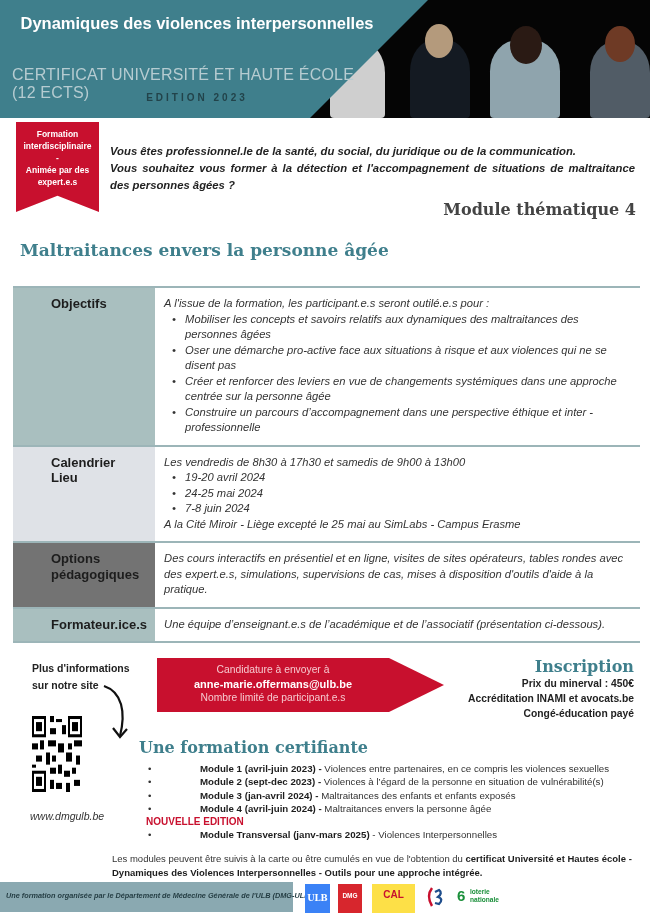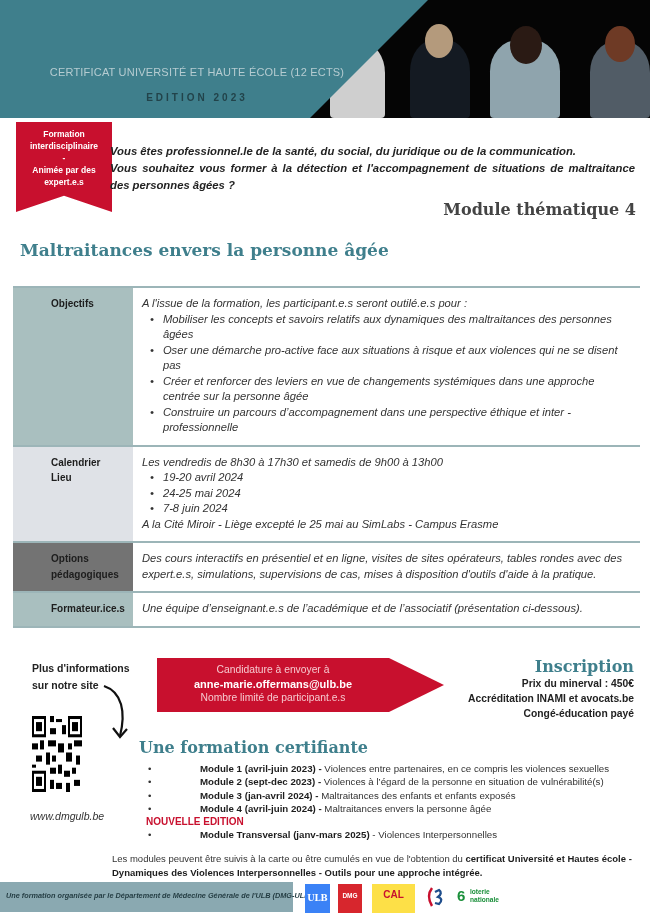--- a/index.html
+++ b/index.html
@@ -8,37 +8,37 @@
 
   
   .header { position: absolute; left: 0; top: 0; width: 650px; height: 118px; background: #000; overflow: hidden; }
   .header-teal { position: absolute; left: 0; top: 0; width: 650px; height: 118px; background: #3f7f8c;
     clip-path: polygon(0 0, 428px 0, 310px 118px, 0 118px); }
   .header-photo { position: absolute; left: 300px; top: 0; width: 350px; height: 118px; background: #050505; }
   .person { position: absolute; bottom: 0; border-radius: 40% 40% 4px 4px; }
   .head { position: absolute; border-radius: 50%; }
   .h-title { position: absolute; left: 12px; top: 14px; width: 370px; text-align: center; color: #fff; font-size: 16.5px; font-weight: bold; }
   .h-sub { position: absolute; left: 12px; top: 42px; width: 370px; text-align: center; color: #fff; font-size: 14px; }
-  .h-cert { position: absolute; left: 12px; top: 66px; width: 370px; text-align: center; color: #b6ccd1; font-size: 11px; letter-spacing: 0.2px; }
+  .h-cert { position: absolute; left: 12px; top: 66px; width: 370px; text-align: left; color: #b6ccd1; font-size: 16px; letter-spacing: 0.2px; }
   .h-ed { position: absolute; left: 12px; top: 92px; width: 370px; text-align: center; color: #22434a; font-size: 10px; font-weight: bold; letter-spacing: 3px; }
 
   
-  .ribbon { position: absolute; left: 16px; top: 122px; width: 96px; height: 90px; background: #c8102e;
+  .ribbon { position: absolute; left: 16px; top: 122px; width: 83px; height: 90px; background: #c8102e;
     clip-path: polygon(0 0, 100% 0, 100% 100%, 50% 82%, 0 100%); color: #fff; text-align: center; font-size: 8.5px; font-weight: bold; line-height: 12px; padding-top: 6px; }
   .ribbon div { display: block; }
 
   .intro { position: absolute; left: 110px; top: 143px; width: 525px; font-size: 11.3px; font-weight: bold; color: #222; line-height: 17px; text-align: justify; font-style: italic; }
   .module-num { position: absolute; right: 14px; top: 200px; font-family: "DejaVu Serif", serif; font-size: 16px; font-weight: bold; color: #444; }
   .page-title { position: absolute; left: 20px; top: 240px; font-family: "DejaVu Serif", serif; font-size: 17px; font-weight: bold; color: #3f7f8c; }
 
   
   .info-table { position: absolute; left: 13px; top: 286px; width: 627px; border-collapse: collapse; }
   .info-table td { vertical-align: top; font-size: 11.2px; line-height: 15.5px; padding: 8px 8px 9px 9px; border-top: 2px solid #9cb5b8; }
   .info-table tr:last-child td { border-bottom: 2px solid #9cb5b8; }
-  .info-table td.lbl { width: 114px; font-weight: bold; color: #1d1d1d; font-size: 10px; padding-left: 38px; }
+  .info-table td.lbl { width: 114px; font-weight: bold; color: #1d1d1d; font-size: 13px; padding-left: 38px; }
   .info-table td.val { color: #333; padding-left: 9px; font-style: italic; }
   .r1 .lbl { background: #a9bfbf; } .r2 .lbl { background: #dfe2e7; } .r3 .lbl { background: #737373; margin-left: 8px; } .r4 .lbl { background: #a9bfbf; }
   .info-table ul { list-style: none; padding-left: 8px; }
   .info-table ul li { position: relative; padding-left: 13px; }
   .info-table ul li::before { content: "•"; position: absolute; left: 0; top: 0; }
 
   
   .more-info { position: absolute; left: 32px; top: 660px; font-size: 10.5px; font-weight: bold; color: #222; line-height: 17px; }
   .arrow-curve { position: absolute; left: 100px; top: 682px; width: 36px; height: 60px; }
   .qr { position: absolute; left: 32px; top: 717px; width: 50px; height: 50px; }
@@ -84,20 +84,21 @@
     <div class="person" style="left:30px;width:55px;height:75px;background:#cfcfcf;"></div>
     <div class="head" style="left:43px;top:26px;width:26px;height:32px;background:#3a2418;"></div>
     <div class="person" style="left:110px;width:60px;height:78px;background:#141a22;"></div>
     <div class="head" style="left:125px;top:24px;width:28px;height:34px;background:#b49a7c;"></div>
     <div class="person" style="left:190px;width:70px;height:78px;background:#8fa4ad;"></div>
     <div class="head" style="left:210px;top:26px;width:32px;height:38px;background:#2a1a14;"></div>
     <div class="person" style="left:290px;width:60px;height:76px;background:#515c66;"></div>
     <div class="head" style="left:305px;top:26px;width:30px;height:36px;background:#6e3a25;"></div>
   </div>
   <div class="header-teal"></div>
+  <div class="h-title">Dynamiques des violences interpersonnelles</div>
   <div class="h-cert">CERTIFICAT UNIVERSITÉ ET HAUTE ÉCOLE (12 ECTS)</div>
   <div class="h-ed">EDITION 2023</div>
 </div>
 
 <div class="ribbon">
   <div>Formation</div>
   <div>interdisciplinaire</div>
   <div>-</div>
   <div>Animée par des</div>
   <div>expert.e.s</div>

